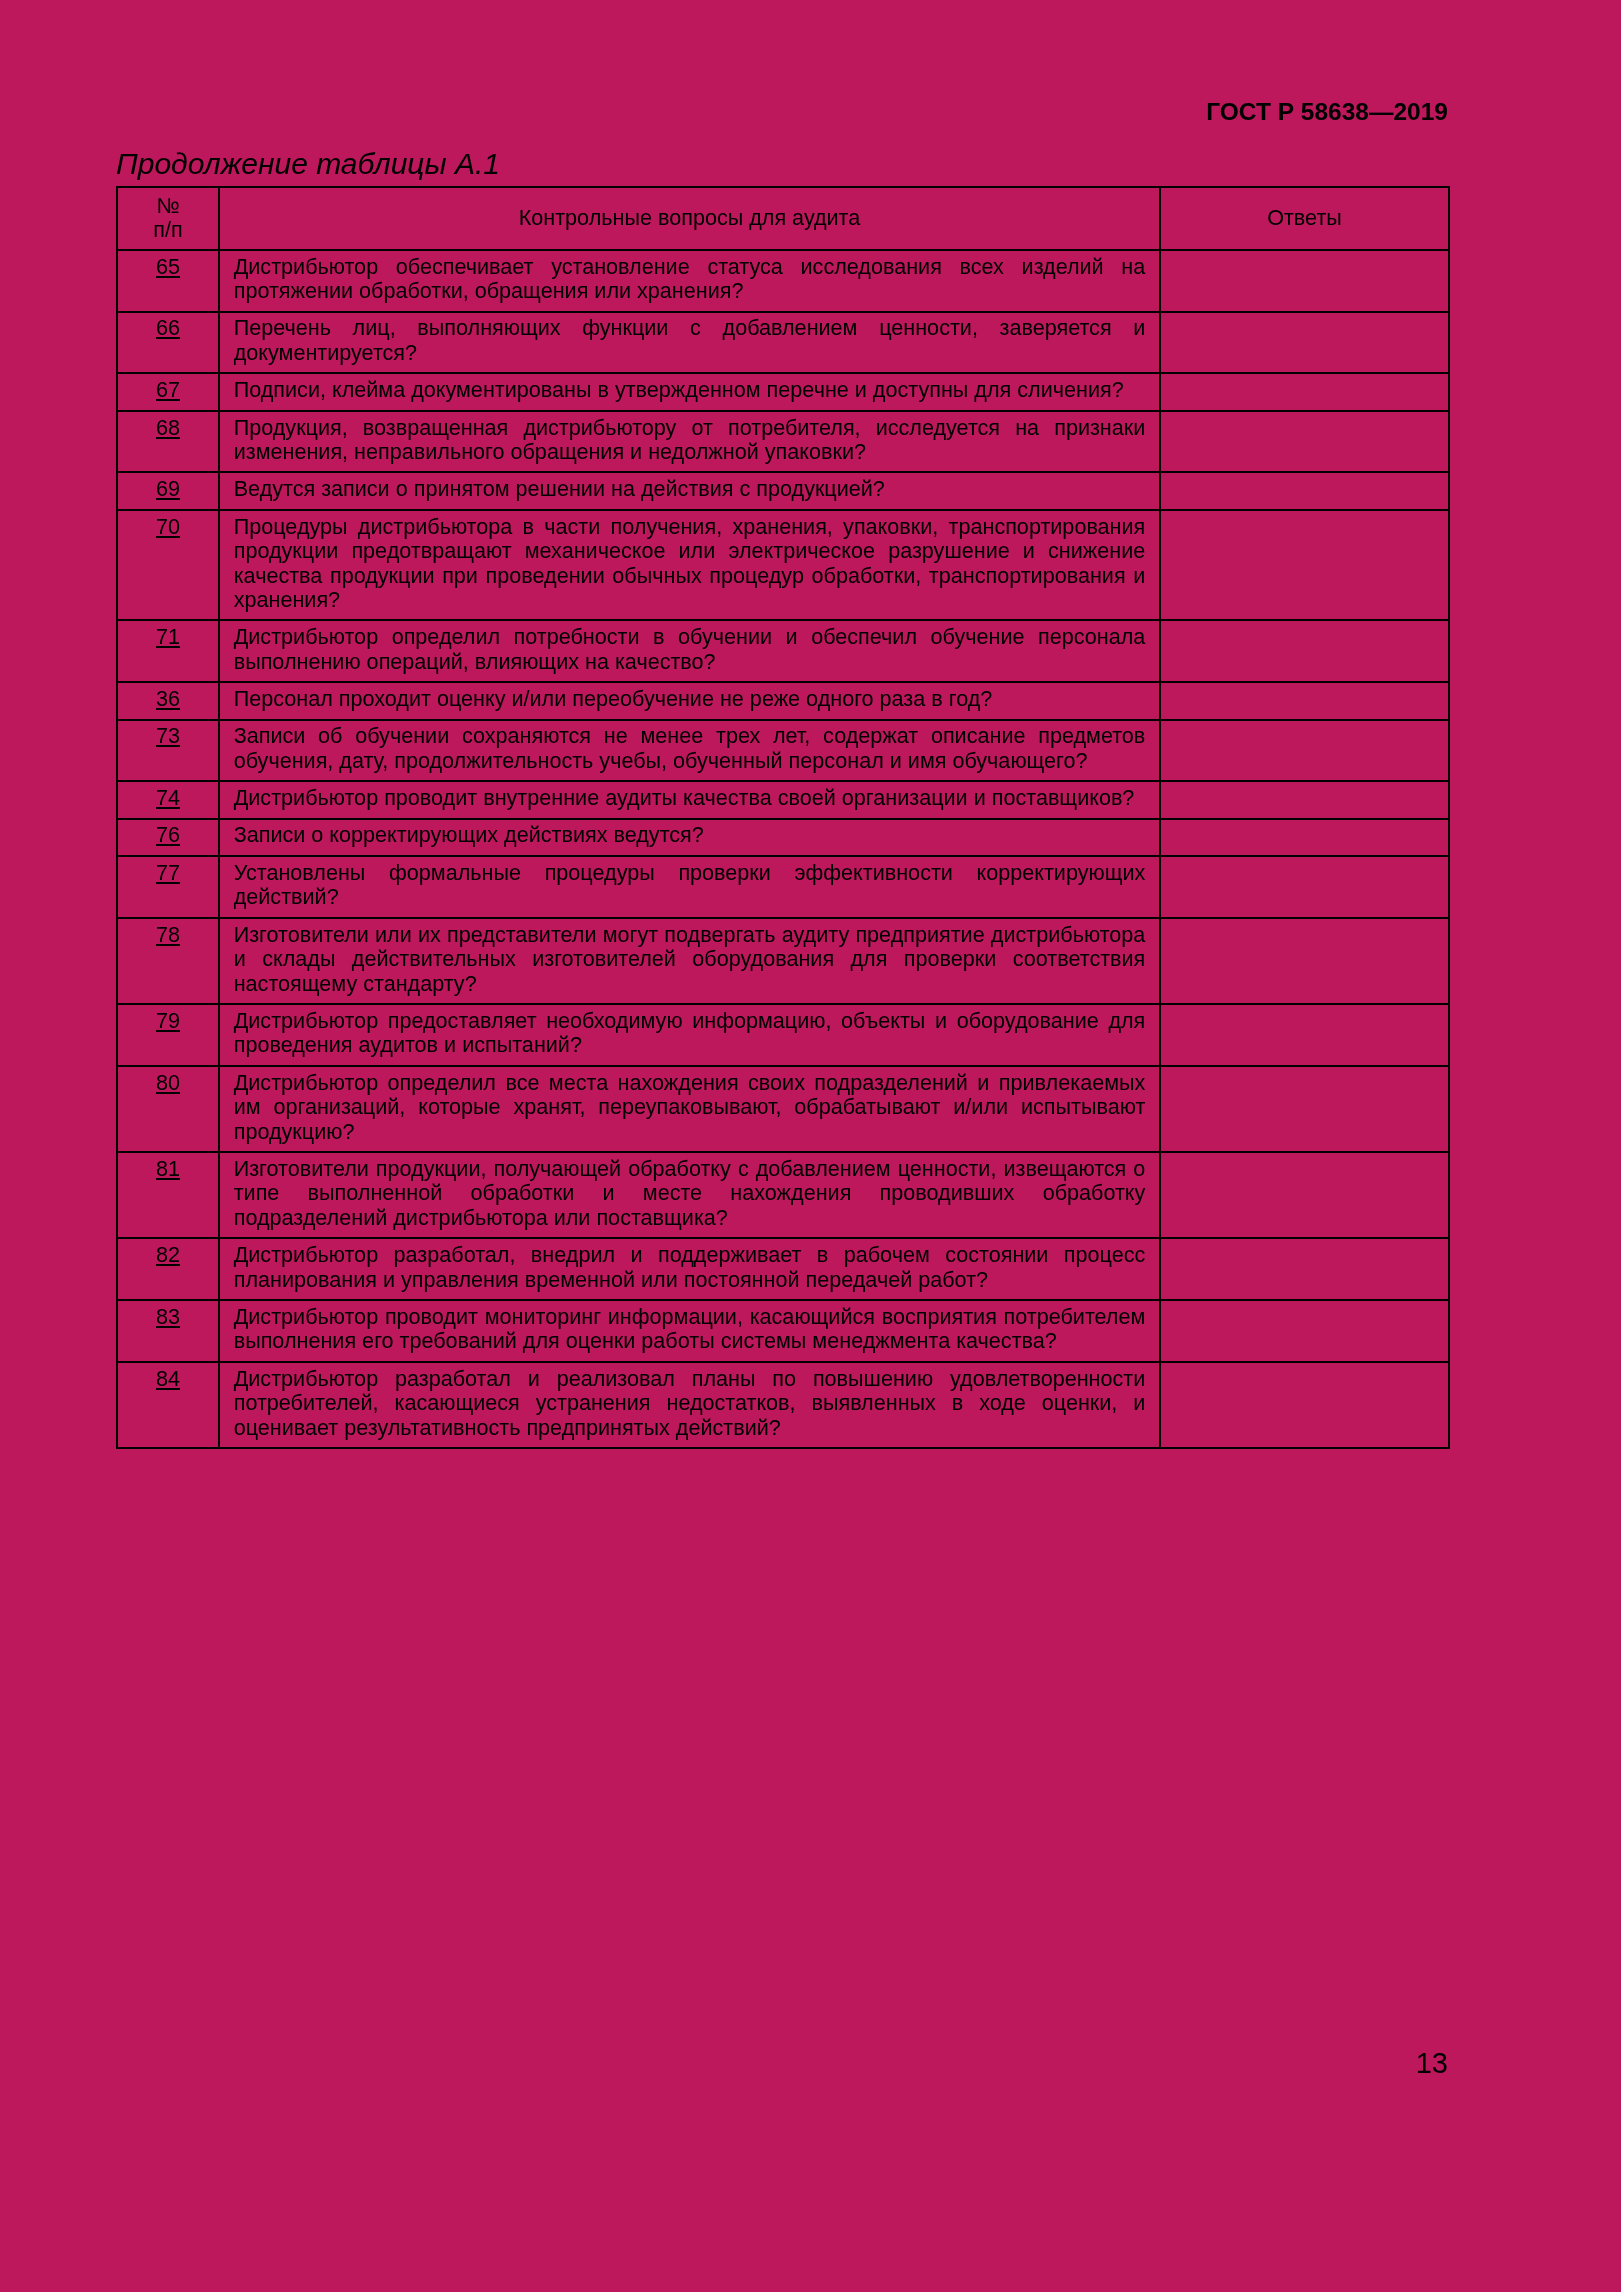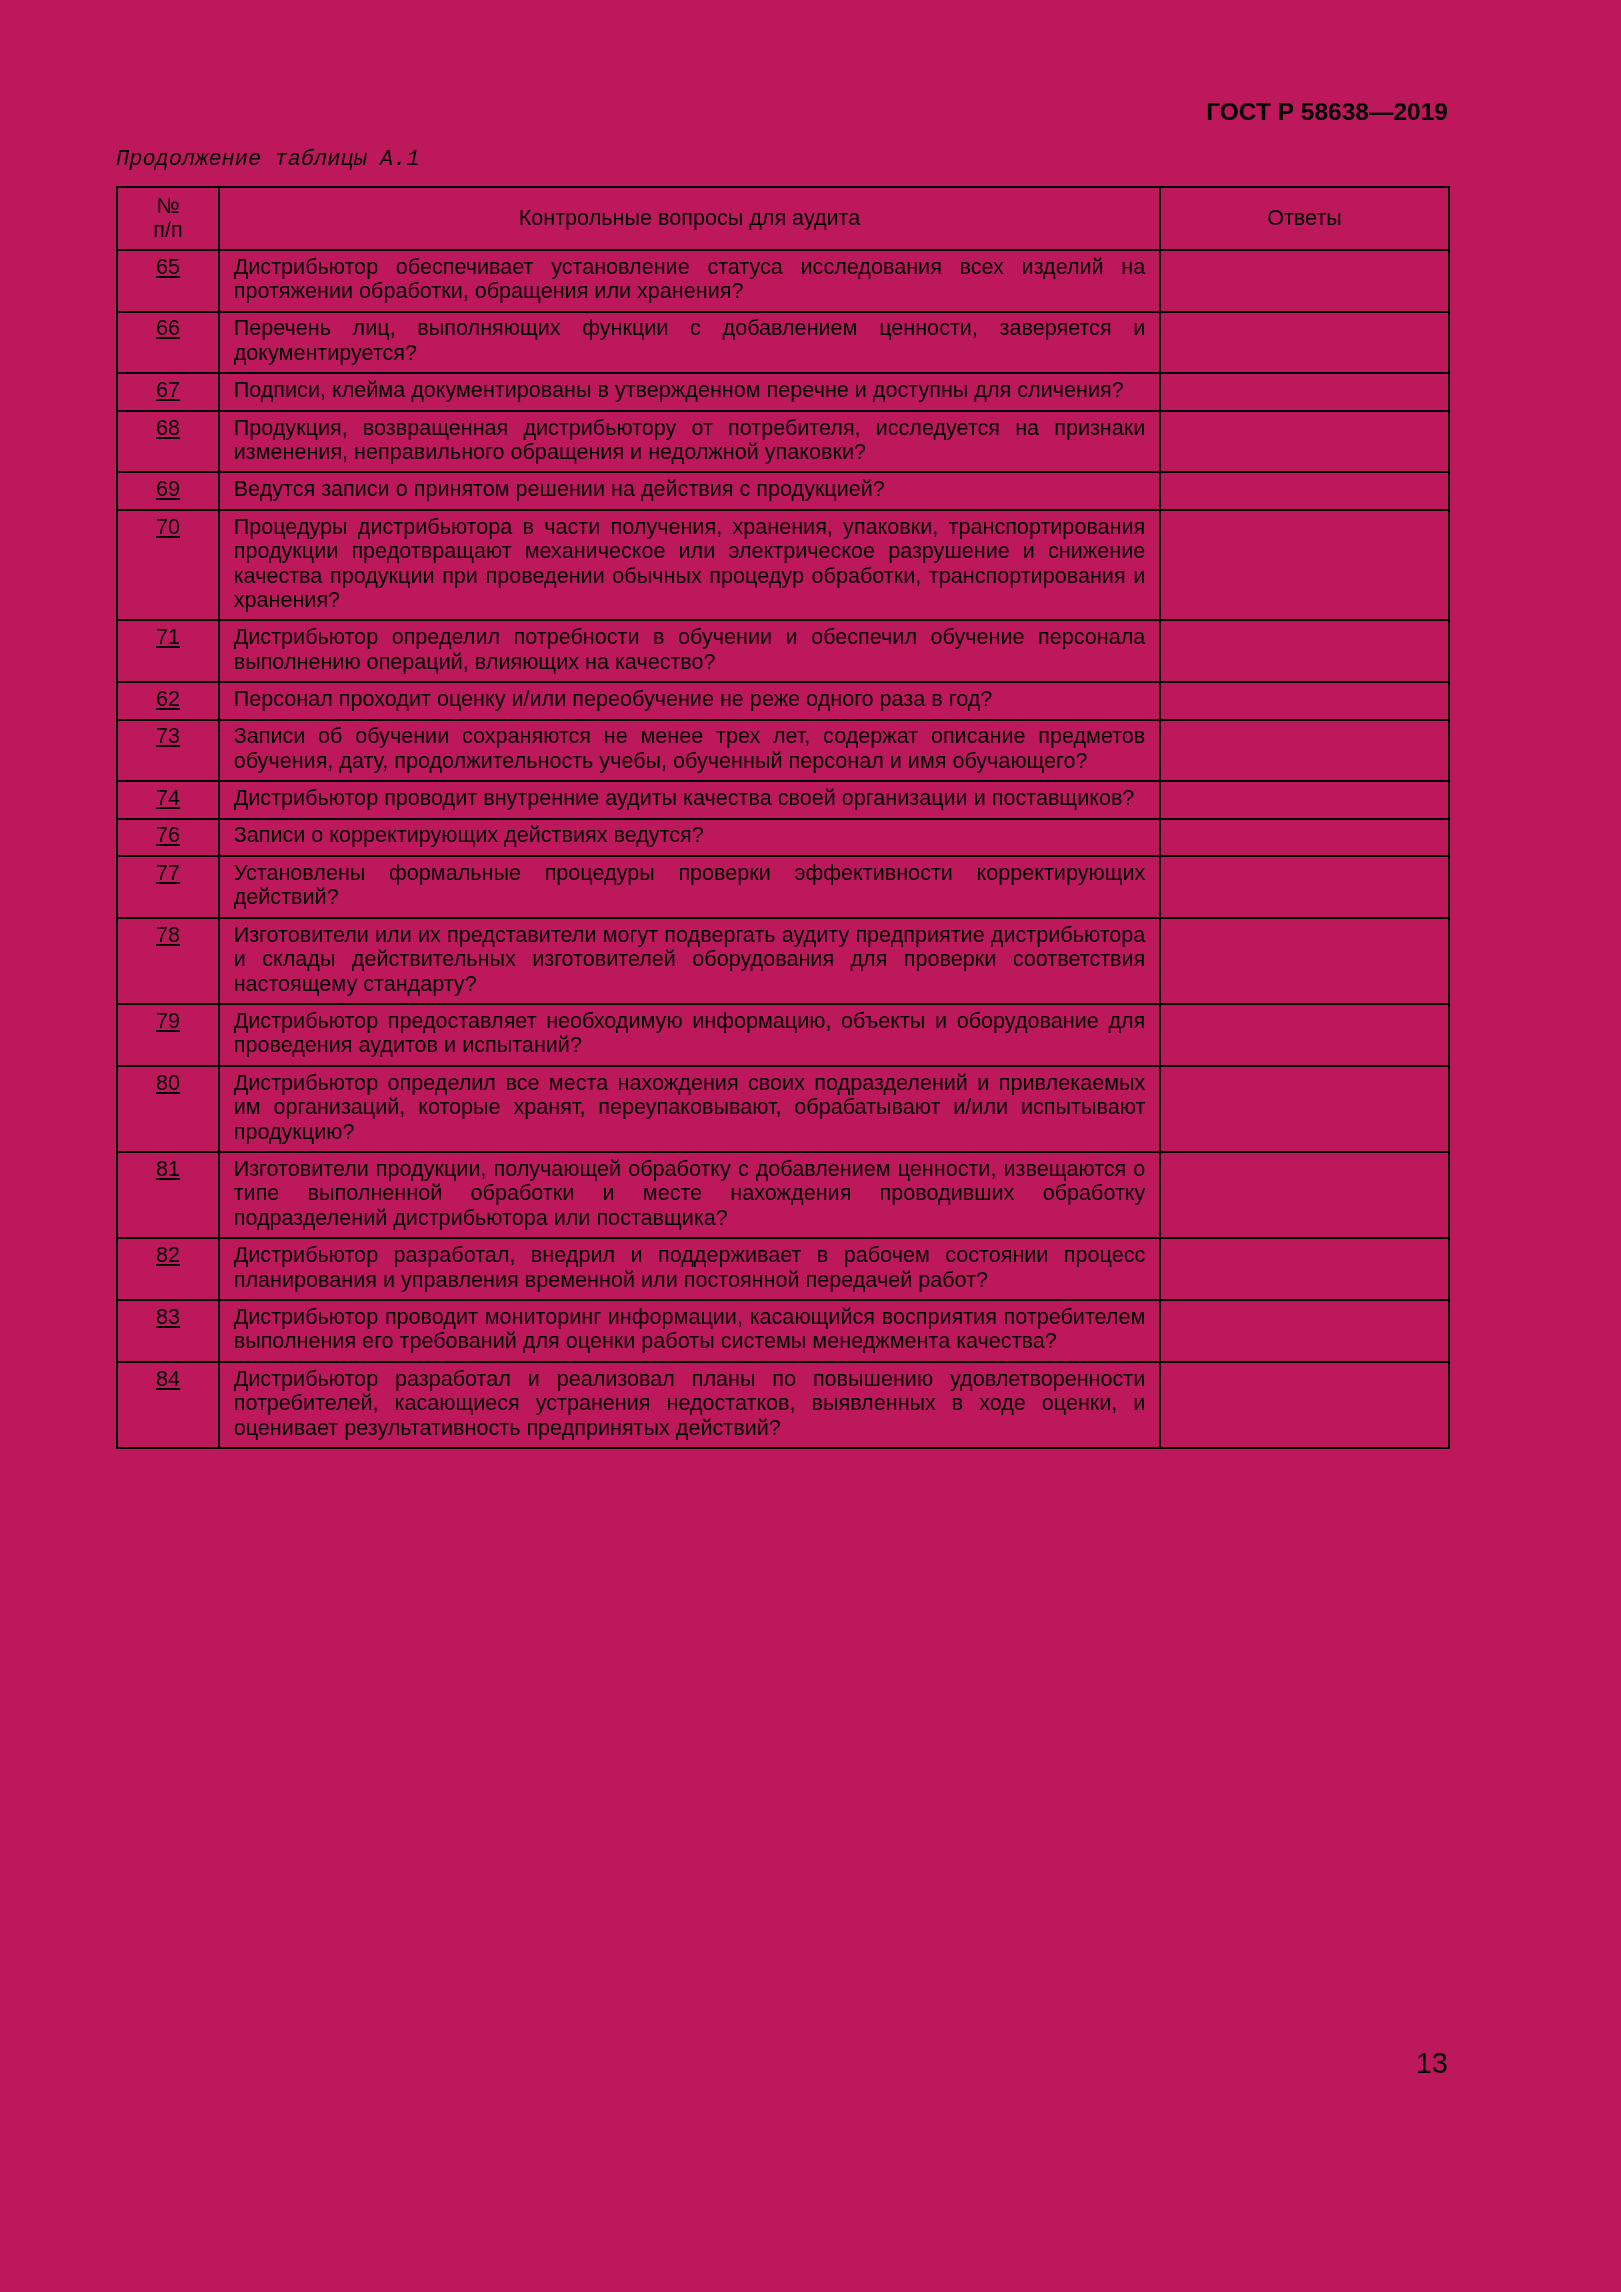--- a/index.html
+++ b/index.html
@@ -23,22 +23,21 @@
     width: 1332px;
     text-align: right;
     font-weight: bold;
     font-size: 24.5px;
   }
   .table-caption {
     position: absolute;
     top: 147px;
     left: 116px;
     font-style: italic;
-    font-size: 22px;
-    font-family: Liberation Mono, monospace;
+    font-size: 30px;
   }
   table.audit-table {
     position: absolute;
     top: 186px;
     left: 116px;
     width: 1332px;
     border-collapse: collapse;
     table-layout: fixed;
   }
   .audit-table th,
@@ -147,21 +146,21 @@
     <td class="cell-a"></td>
   </tr>
 
   <tr>
     <td class="cell-num">71</td>
     <td class="cell-q">Дистрибьютор определил потребности в обучении и обеспечил обучение персонала выполнению операций, влияющих на качество?</td>
     <td class="cell-a"></td>
   </tr>
 
   <tr>
-    <td class="cell-num">62</td>
+    <td class="cell-num">36</td>
     <td class="cell-q">Персонал проходит оценку и/или переобучение не реже одного раза в год?</td>
     <td class="cell-a"></td>
   </tr>
 
   <tr>
     <td class="cell-num">73</td>
     <td class="cell-q">Записи об обучении сохраняются не менее трех лет, содержат описание предметов обучения, дату, продолжительность учебы, обученный персонал и имя обучающего?</td>
     <td class="cell-a"></td>
   </tr>
 

